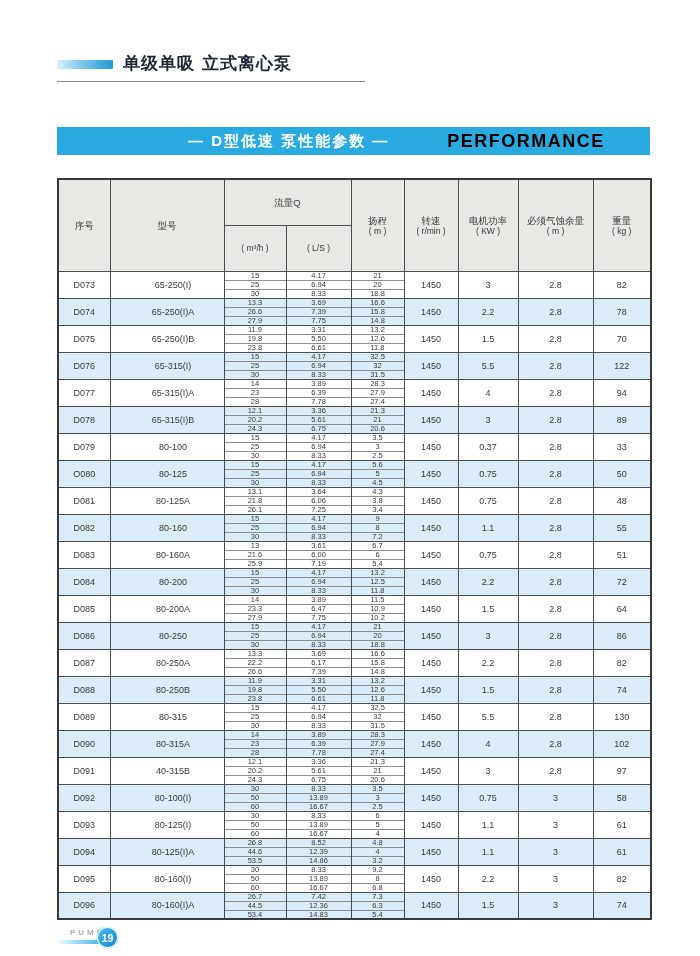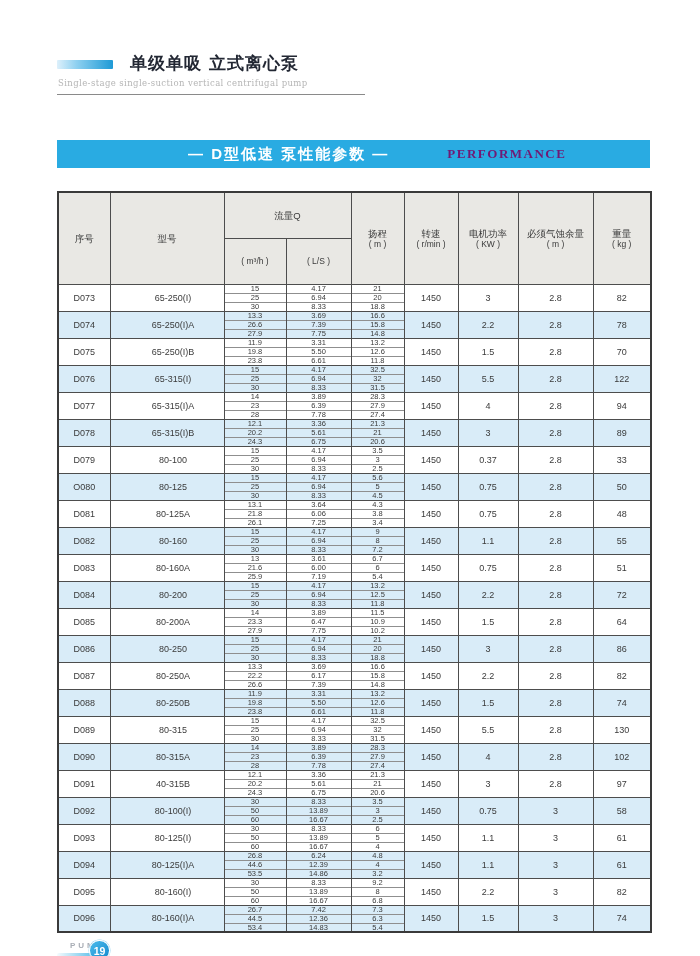--- a/index.html
+++ b/index.html
@@ -7,21 +7,21 @@
   body {
     width: 700px; height: 956px;
     font-family: "Liberation Sans", sans-serif;
     color: #3a3a3a;
     overflow: hidden;
   }
   .page { width: 700px; height: 956px; position: relative; background: #fff; }
 
   
   .doc-header { margin: 52px 0 0 57px; width: 593px; }
-  .title-row { display: flex; align-items: center; gap: 17px; }
+  .title-row { display: flex; align-items: center; gap: 10px; }
   .grad-bar {
     display: inline-block; width: 56px; height: 9px; margin-top: 2px;
     background: linear-gradient(to right, #ddf0fb, #8ed0f0 35%, #1e9ad6);
     border-radius: 1px;
   }
   .title-cn {
     font-family: "DejaVu Serif", serif;
     font-size: 17px; font-weight: bold; color: #222733; letter-spacing: 1px;
   }
   .title-en {
@@ -36,22 +36,22 @@
     margin: 45px 0 0 57px; width: 593px; height: 28px;
     display: flex; align-items: center;
     padding-left: 131px;
     gap: 28px;
   }
   .banner-title {
     color: #ffffff; font-size: 15px; font-weight: bold; letter-spacing: 2px;
     white-space: nowrap;
   }
   .banner-subtitle {
-    margin-left: 30px; color: #701a75; font-size: 13px; font-weight: 600;
-    letter-spacing: 1.5px; white-space: nowrap; font-family: Liberation Serif, serif;
+    margin-left: 30px; color: #000000; font-size: 18px; font-weight: 600;
+    letter-spacing: 1.5px; white-space: nowrap;
   }
 
   
   table.perf {
     margin: 23px 0 0 57px;
     width: 593px; table-layout: fixed;
     border-collapse: collapse;
     border: 2px solid #3a3a3a;
   }
   table.perf th, table.perf td {
@@ -85,40 +85,39 @@
   .pump-label {
     position: absolute; left: 13px; top: 2px;
     font-size: 8px; color: #a9aeb6; letter-spacing: 3px; font-weight: bold;
   }
   .swoosh {
     position: absolute; left: 0; top: 14px; width: 50px; height: 4px;
     background: linear-gradient(to right, rgba(41,171,226,0.05), #29abe2);
     border-radius: 2px;
   }
   .page-circle {
-    position: absolute; left: 32px; top: 1px;
+    position: absolute; left: 40px; top: 1px;
     width: 21px; height: 21px; border-radius: 50%;
     background: linear-gradient(135deg, #4dbcec, #1187cc);
     border: 1.5px solid #ffffff;
     box-shadow: 0 0 0 0.5px #9ed7f2;
     color: #ffffff; font-size: 10.5px; font-weight: bold;
     display: flex; align-items: center; justify-content: center;
   }
 </style>
 </head>
 <body>
 
 <div class="page">
 
   <div class="doc-header">
     <div class="title-row">
       <span class="grad-bar"></span>
       <span class="title-cn">单级单吸 立式离心泵</span>
     </div>
-    <div class="title-en">Single-stage single-suction vertical centrifugal pump</div>
     <div class="header-rule"></div>
   </div>
 
   <div class="banner" style="background:#29abe2">
     <span class="banner-title">— D型低速 泵性能参数 —</span>
     <span class="banner-subtitle">PERFORMANCE</span>
   </div>
 
   <table class="perf">
     <colgroup>
@@ -644,21 +643,21 @@
           <td class="sub mid">60</td>
           <td class="sub mid">16.67</td>
           <td class="sub mid">4</td>
         </tr>
       </tbody>
       <tbody class="alt">
         <tr>
           <td rowspan="3" class="group">D094</td>
           <td rowspan="3" class="group model">80-125(I)A</td>
           <td class="sub">26.8</td>
-          <td class="sub">6.24</td>
+          <td class="sub">8.52</td>
           <td class="sub">4.8</td>
           <td rowspan="3" class="group">1450</td>
           <td rowspan="3" class="group">1.1</td>
           <td rowspan="3" class="group">3</td>
           <td rowspan="3" class="group">61</td>
         </tr>
         <tr>
           <td class="sub mid">44.6</td>
           <td class="sub mid">12.39</td>
           <td class="sub mid">4</td>

